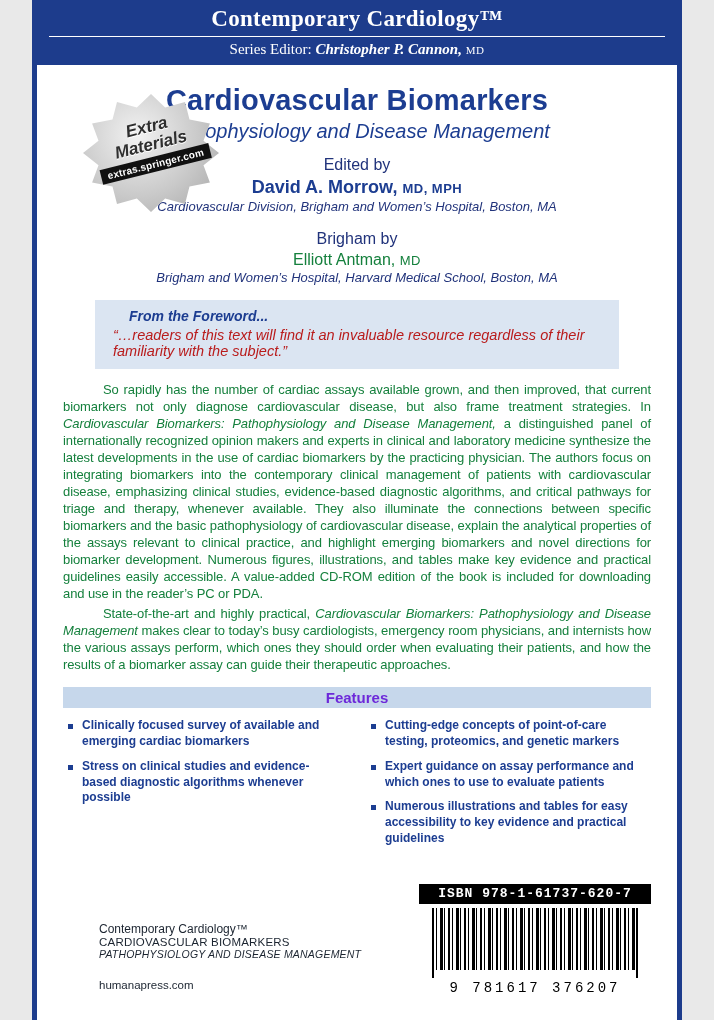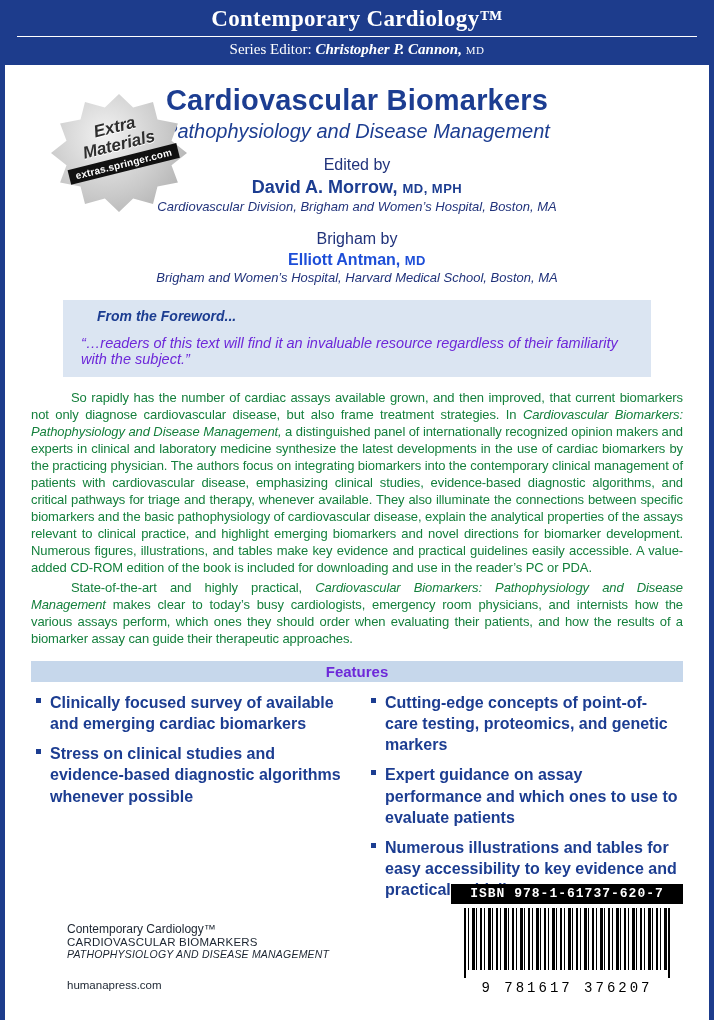--- a/index.html
+++ b/index.html
@@ -1,17 +1,17 @@
 <!DOCTYPE html>
 <html><head>
 <meta charset="utf-8">
 <style>
   html,body{margin:0;padding:0;background:#e9e9e9;}
   .page{
-    position:relative;width:714px;height:1020px;margin:0 auto;
+    position:relative;width:650px;height:1020px;margin:0 auto;
     background:#ffffff;box-sizing:border-box;
     border-left:5px solid #1d3c8c;border-right:5px solid #1d3c8c;
     overflow:hidden;
     font-family:"Liberation Sans",sans-serif;color:#21337b;
   }
   
   .band{background:#1d3c8c;padding:6px 0 7px;}
   .series-title{
     text-align:center;color:#fff;font-family:"Liberation Serif",serif;
     font-size:23px;font-weight:bold;letter-spacing:.3px;
@@ -45,45 +45,45 @@
   main{text-align:center;}
   h1{
     margin:20px 0 0;font-size:29px;line-height:1.1;color:#1c3d91;letter-spacing:.2px;
   }
   .subtitle{margin-top:3px;font-size:20px;font-style:italic;color:#1c3d91;}
   .edited-by{margin-top:13px;font-size:16px;}
   .person-name{margin-top:3px;font-size:18px;font-weight:bold;color:#1c3d91;}
   .degrees{font-size:13px;letter-spacing:.5px;}
   .affil{margin-top:1px;font-size:13px;font-style:italic;}
   .foreword-by{margin-top:16px;font-size:16px;}
-  .foreword-name{margin-top:3px;font-size:16px;font-weight:bold;color:#1d4ed8;}
+  .foreword-name{margin-top:3px;font-size:16px;font-weight:normal;color:#15803d;}
   
   .foreword-box{
     margin:15px 58px 0;background:#dbe5f2;text-align:left;
     padding:8px 18px 10px;
   }
   .fb-label{font-size:14px;font-weight:bold;font-style:italic;color:#1c3d91;padding-left:16px;}
-  .fb-quote{margin-top:11px;font-size:14.5px;font-style:italic;color:#6d28d9;}
+  .fb-quote{margin-top:3px;font-size:14.5px;font-style:italic;color:#b91c1c;}
   
   .description{margin:12px 26px 0;text-align:justify;}
   .description p{
     margin:0 0 3px;font-size:13px;line-height:1.31;color:#15803d;
     text-indent:40px;letter-spacing:-0.1px;
   }
   .description em{font-style:italic;}
   
   .features-band{
     margin:14px 26px 10px;background:#c6d7eb;text-align:center;
     font-size:15px;font-weight:bold;color:#6d28d9;padding:2px 0;
   }
   .features-cols{display:flex;gap:26px;margin:0 30px;text-align:left;}
   .features-cols ul{list-style:none;margin:0;padding:0;flex:1;}
   .features-cols li{
     position:relative;padding-left:15px;margin-bottom:9px;
-    font-size:16px;font-weight:bold;line-height:1.32;color:#1c3d91;
+    font-size:12px;font-weight:bold;line-height:1.32;color:#1c3d91;
   }
   .features-cols li::before{
     content:"";position:absolute;left:1px;top:6px;width:5px;height:5px;background:#1c3d91;
   }
   
   .imprint{
     position:absolute;left:62px;top:922px;text-align:left;color:#1b2430;
   }
   .imprint-series{font-size:12px;}
   .imprint-title{font-size:11.5px;letter-spacing:.2px;}

